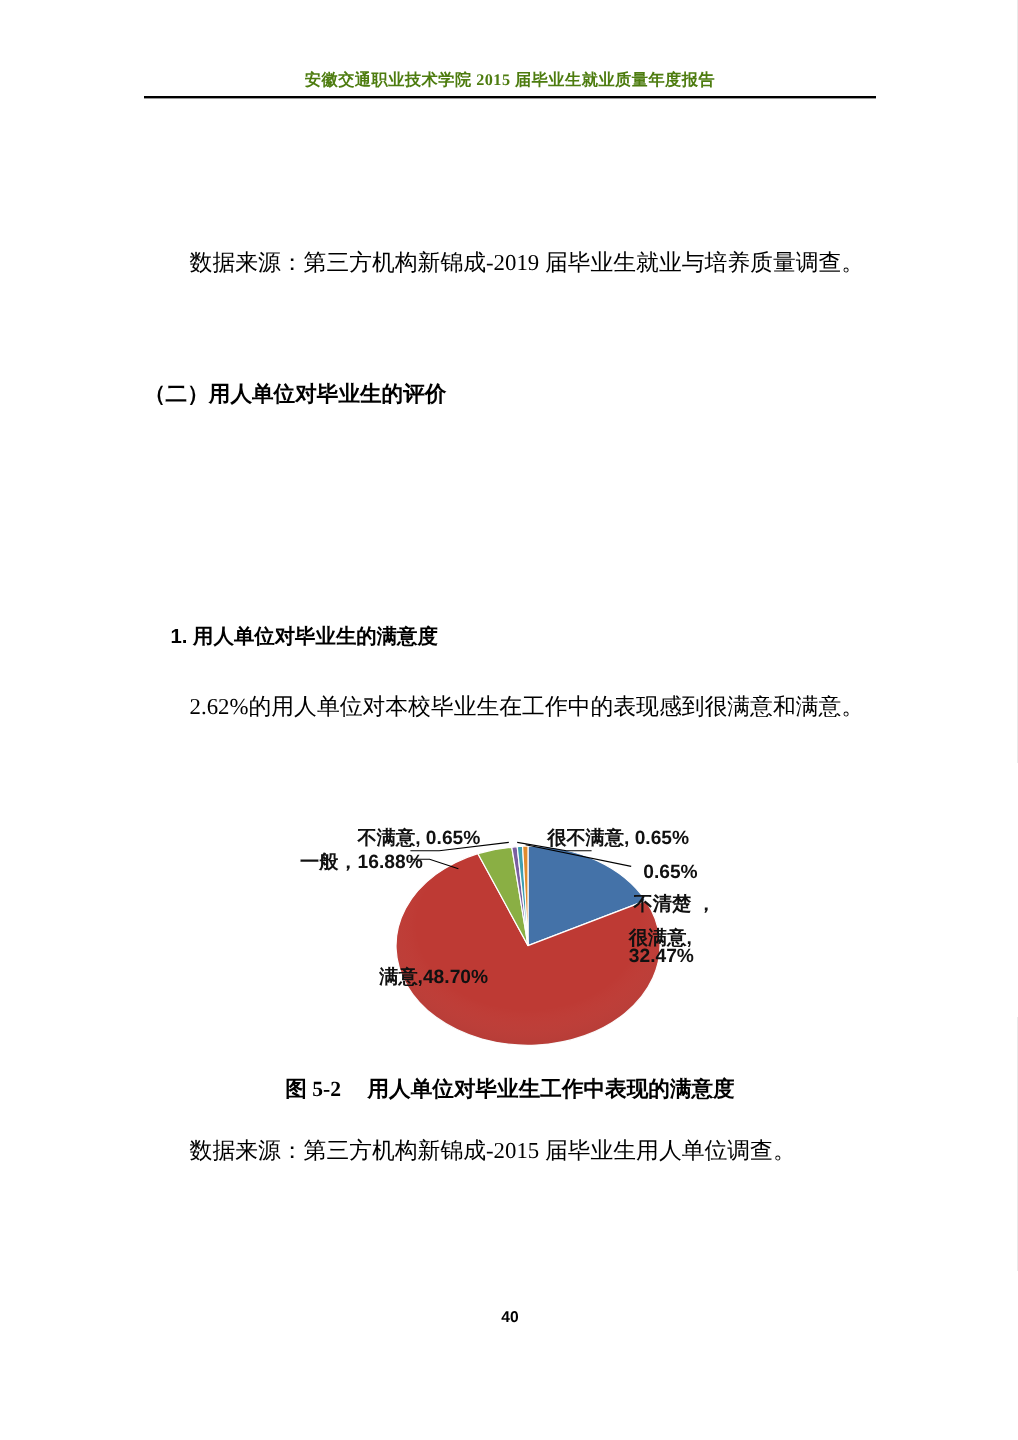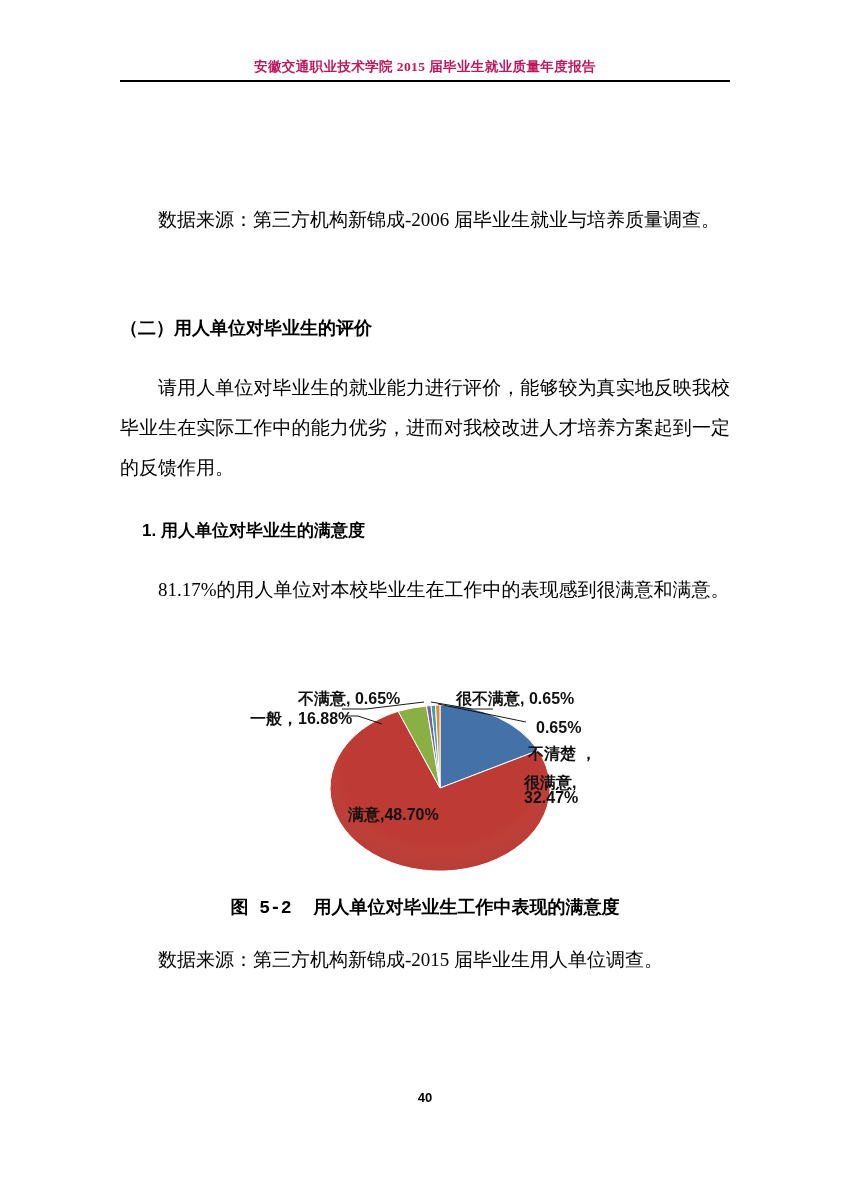--- a/index.html
+++ b/index.html
@@ -27,21 +27,21 @@
   .header-text {
     position: absolute;
     left: 0;
     top: 58px;
     width: 610px;
     text-align: center;
     font-family: "Liberation Serif", serif;
     font-size: 13.5px;
     letter-spacing: 0.4px;
     font-weight: bold;
-    color: #be185d;
+    color: #4d7c0f;
   }
   .header-rule {
     position: absolute;
     left: 0;
     top: 80px;
     width: 610px;
     border-bottom: 2px solid #000;
   }
   .body-block {
     position: absolute;
@@ -79,21 +79,21 @@
     top: 660px;
     width: 610px;
     height: 230px;
   }
   .figure-caption {
     position: absolute;
     left: 0;
     top: 895px;
     width: 610px;
     text-align: center;
-    font-family: Liberation Mono, monospace;
+    font-family: Liberation Serif, serif;
     font-weight: bold;
     font-size: 18px;
   }
   .figure-caption .gap {
     display: inline-block;
     width: 22px;
   }
   .page-number {
     position: absolute;
     left: 0;
@@ -118,29 +118,28 @@
 </head>
 <body>
 
 <div class="page">
   <div class="content">
 
     <div class="header-text">安徽交通职业技术学院 2015 届毕业生就业质量年度报告</div>
     <div class="header-rule"></div>
 
 
-    <div class="body-block indent" style="top: 200px;">数据来源：第三方机构新锦成-2006 届毕业生就业与培养质量调查。</div>
+    <div class="body-block indent" style="top: 200px;">数据来源：第三方机构新锦成-2019 届毕业生就业与培养质量调查。</div>
 
     <div class="heading2" style="top: 313px;">（二）用人单位对毕业生的评价</div>
 
-    <div class="body-block indent" style="top: 368px;">请用人单位对毕业生的就业能力进行评价，能够较为真实地反映我校毕业生在实际工作中的能力优劣，进而对我校改进人才培养方案起到一定的反馈作用。</div>
 
     <div class="heading3" style="top: 516px;">1. 用人单位对毕业生的满意度</div>
 
-    <div class="body-block indent" style="top: 570px;">81.17%的用人单位对本校毕业生在工作中的表现感到很满意和满意。</div>
+    <div class="body-block indent" style="top: 570px;">2.62%的用人单位对本校毕业生在工作中的表现感到很满意和满意。</div>
 
     <div class="figure-wrap">
       <svg width="610" height="230" viewBox="0 0 610 230">
         <defs>
           <radialGradient id="shade" cx="50%" cy="40%" r="70%">
             <stop offset="60%" stop-color="#ffffff" stop-opacity="0"></stop>
             <stop offset="100%" stop-color="#000000" stop-opacity="0.12"></stop>
           </radialGradient>
         </defs>
         <g transform="translate(320,128)">
@@ -163,21 +162,21 @@
         <polyline points="373,49 352,49 311,42" fill="none" stroke="#000" stroke-width="0.9"></polyline>
         <polyline points="318,44 406,62" fill="none" stroke="#000" stroke-width="0.9"></polyline>
         <polyline points="222,56 238,56 262,64" fill="none" stroke="#000" stroke-width="0.9"></polyline>
       </svg>
 
       <div class="chart-label" style="left:178px; top:32px;">不满意, 0.65%</div>
       <div class="chart-label" style="left:292px; top:32px;margin-left:44px;">很不满意, 0.65%</div>
       <div class="chart-label" style="left:408px; top:47px;margin-top:40px;">不清楚 ，</div>
       <div class="chart-label" style="left:416px; top:61px;">0.65%</div>
       <div class="chart-label" style="left:130px; top:52px;">一般，16.88%</div>
-      <div class="chart-label" style="left:196px; top:148px;margin-left:32px;">满意,48.70%</div>
+      <div class="chart-label" style="left:196px; top:148px;">满意,48.70%</div>
       <div class="chart-label" style="left:404px; top:116px;">很满意,</div>
       <div class="chart-label" style="left:404px; top:131px;">32.47%</div>
     </div>
 
     <div class="figure-caption">
       <span>图 5-2</span><span class="gap"></span><span>用人单位对毕业生工作中表现的满意度</span>
     </div>
 
     <div class="body-block indent" style="top: 940px;">数据来源：第三方机构新锦成-2015 届毕业生用人单位调查。</div>
 

